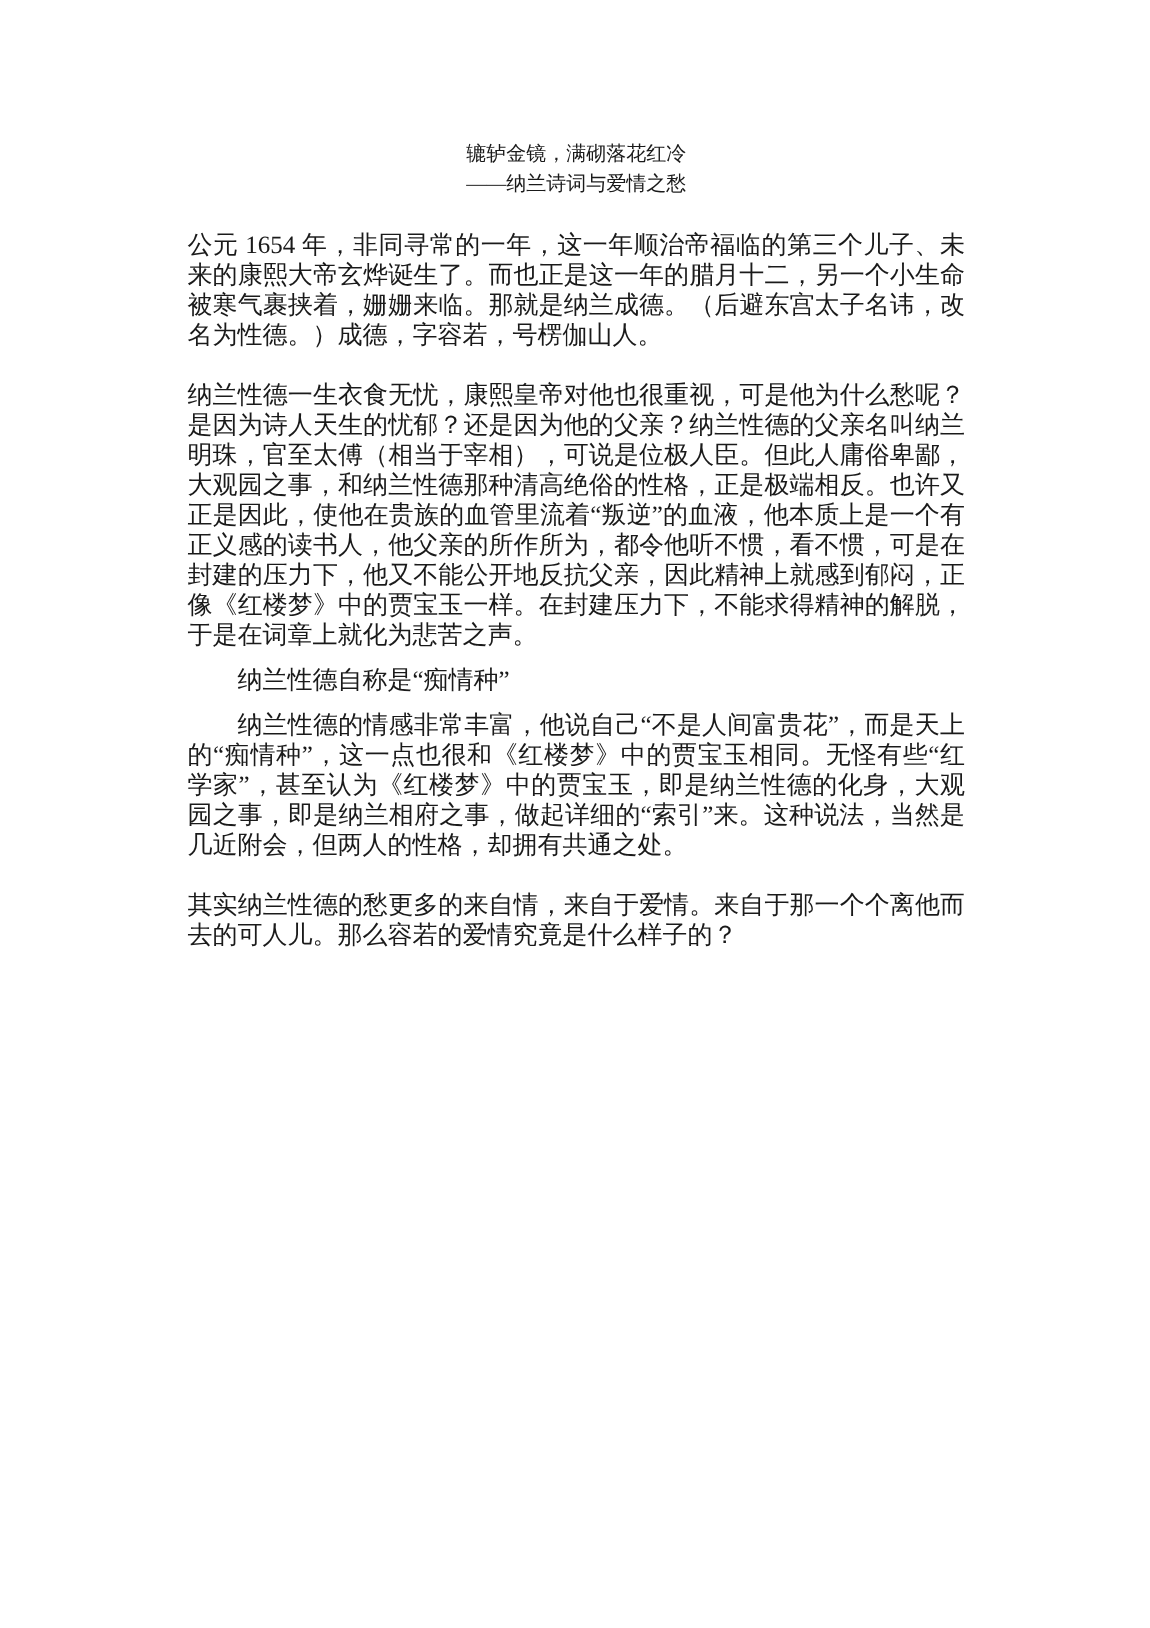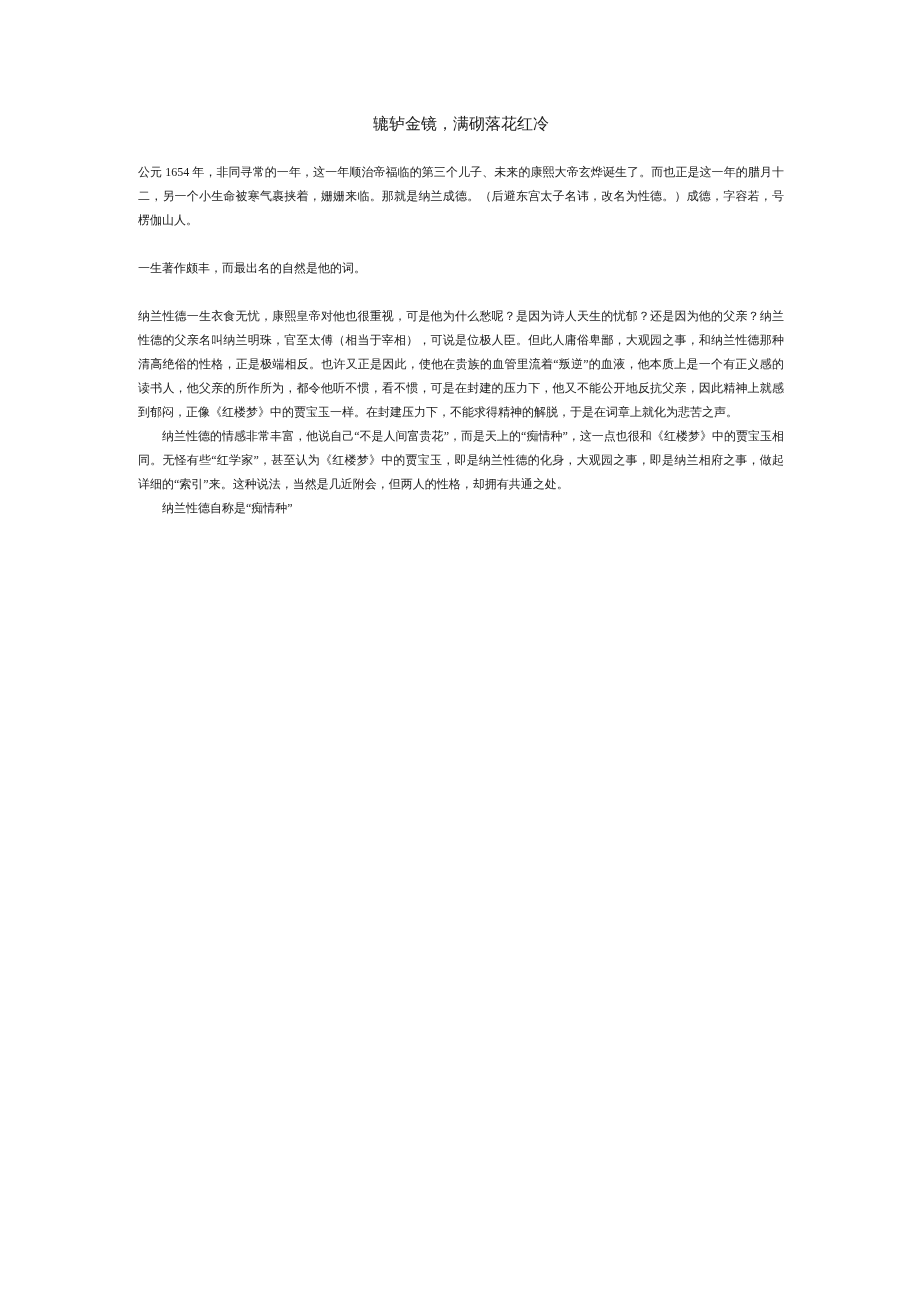--- a/index.html
+++ b/index.html
@@ -26,39 +26,40 @@
     font-size: 16px;
     line-height: 24px;
     font-weight: normal;
     text-align: center;
     white-space: pre;
   }
   .doc-body {
     margin: 0;
   }
   .doc-body p {
-    margin: 0;
-    font-size: 12px;
+    margin: 12px;
+    font-size: 20px;
     line-height: 24px;
     text-align: justify;
     text-align-last: left;
     word-break: break-all;
   }
   .doc-body p.gap {
     margin-top: 24px;
   }
   .doc-body p.indent {
     text-indent: 2em;
   }
 </style>
 </head>
 <body>
 
 <div class="page">
   <h1 class="doc-title">辘轳金镜，满砌落花红冷</h1>
+  <h2 class="doc-subtitle">——纳兰诗词与爱情之愁</h2>
   <div class="doc-body">
       <p class="gap">公元 1654 年，非同寻常的一年，这一年顺治帝福临的第三个儿子、未来的康熙大帝玄烨诞生了。而也正是这一年的腊月十二，另一个小生命被寒气裹挟着，姗姗来临。那就是纳兰成德。（后避东宫太子名讳，改名为性德。）成德，字容若，号楞伽山人。</p>
-      <p class="gap">一生著作颇丰，而最出名的自然是他的词。</p>
       <p class="gap">纳兰性德一生衣食无忧，康熙皇帝对他也很重视，可是他为什么愁呢？是因为诗人天生的忧郁？还是因为他的父亲？纳兰性德的父亲名叫纳兰明珠，官至太傅（相当于宰相），可说是位极人臣。但此人庸俗卑鄙，大观园之事，和纳兰性德那种清高绝俗的性格，正是极端相反。也许又正是因此，使他在贵族的血管里流着“叛逆”的血液，他本质上是一个有正义感的读书人，他父亲的所作所为，都令他听不惯，看不惯，可是在封建的压力下，他又不能公开地反抗父亲，因此精神上就感到郁闷，正像《红楼梦》中的贾宝玉一样。在封建压力下，不能求得精神的解脱，于是在词章上就化为悲苦之声。</p>
+      <p class="indent">纳兰性德自称是“痴情种”</p>
       <p class="indent">纳兰性德的情感非常丰富，他说自己“不是人间富贵花”，而是天上的“痴情种”，这一点也很和《红楼梦》中的贾宝玉相同。无怪有些“红学家”，甚至认为《红楼梦》中的贾宝玉，即是纳兰性德的化身，大观园之事，即是纳兰相府之事，做起详细的“索引”来。这种说法，当然是几近附会，但两人的性格，却拥有共通之处。</p>
-      <p class="indent">纳兰性德自称是“痴情种”</p>
+      <p class="gap">其实纳兰性德的愁更多的来自情，来自于爱情。来自于那一个个离他而去的可人儿。那么容若的爱情究竟是什么样子的？</p>
     </div>
 </div>
 
 </body></html>

